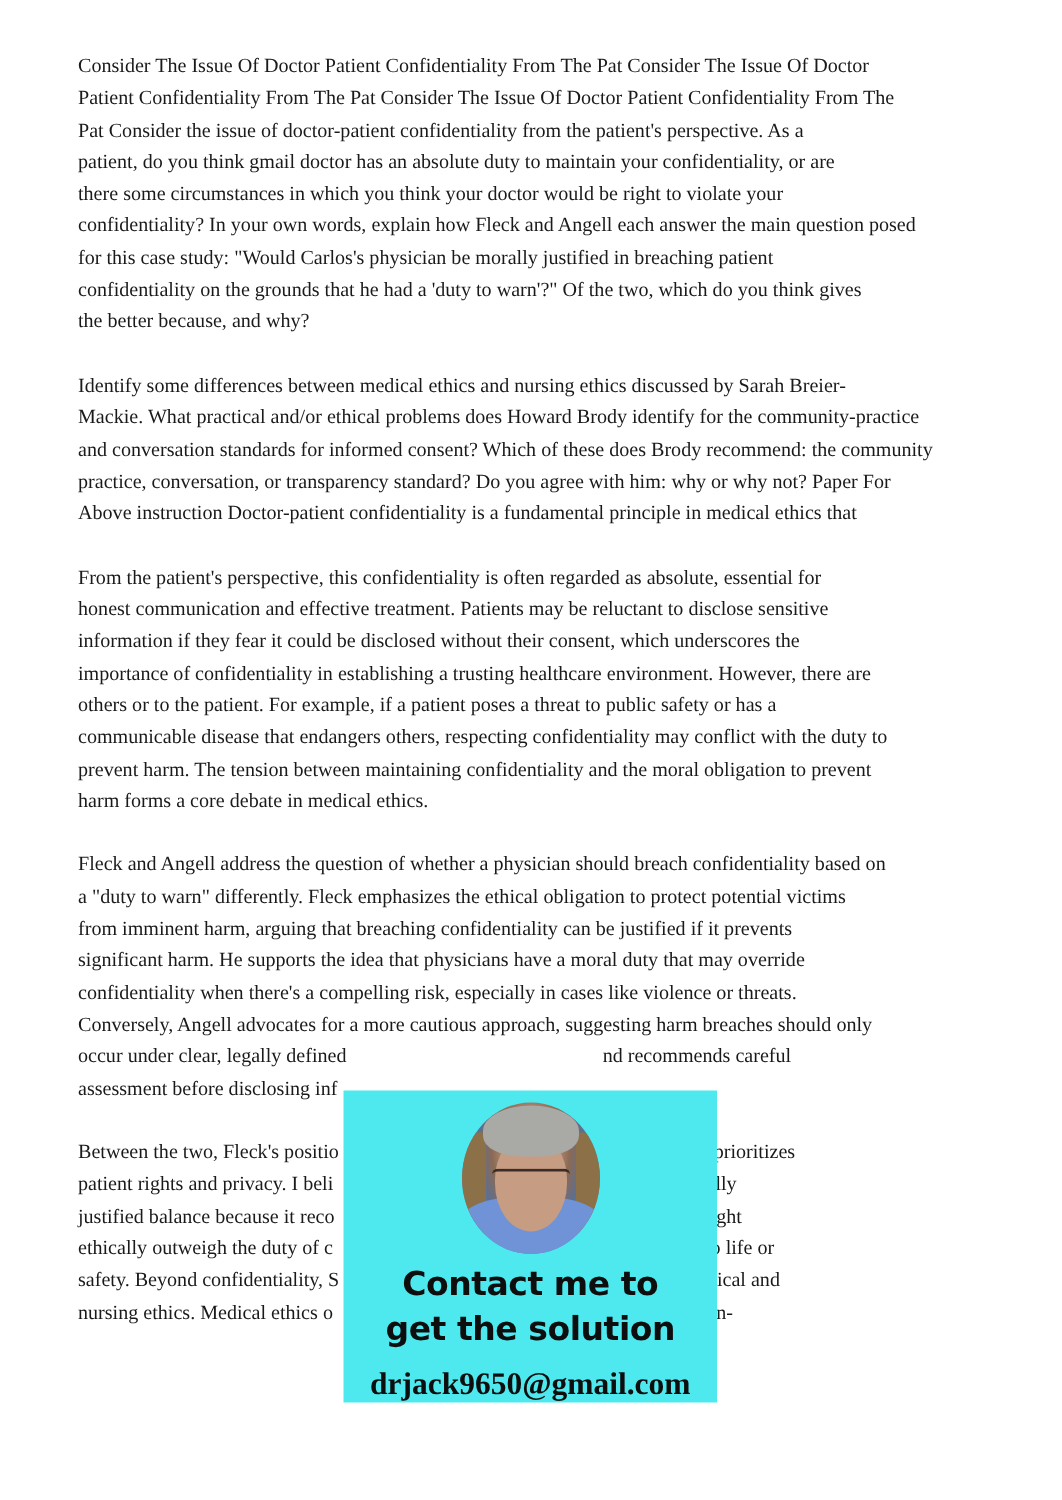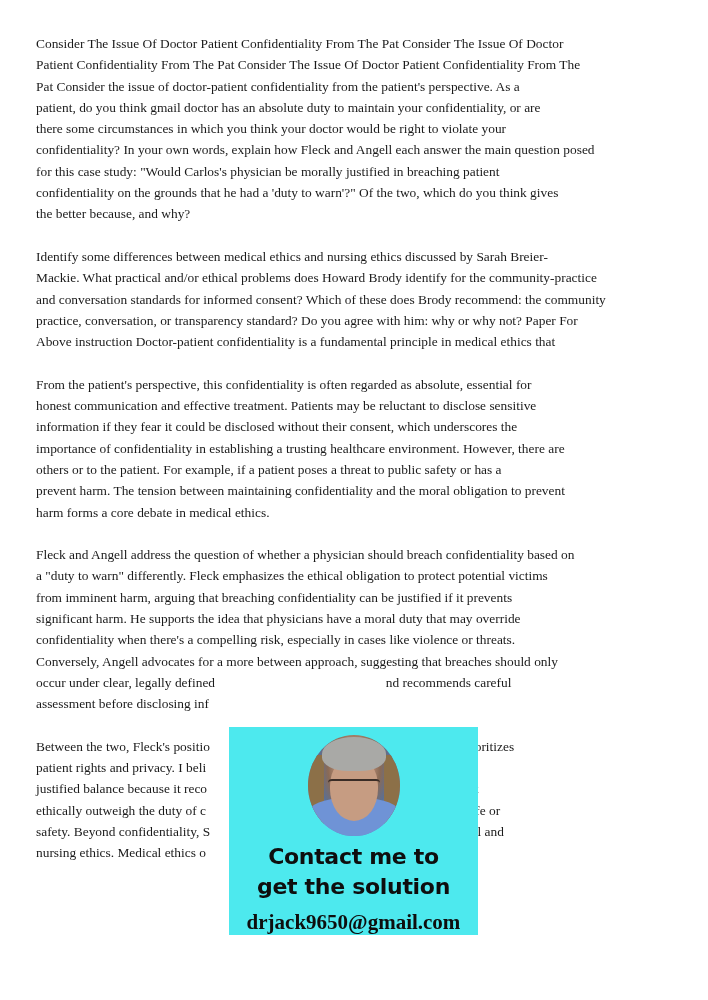--- a/index.html
+++ b/index.html
@@ -1,18 +1,18 @@
 <!DOCTYPE html>
 <html><head>
   <meta charset="utf-8">
   <style>
     html, body { margin: 0; padding: 0; background: #ffffff; }
     body { width: 708px; height: 1000px; position: relative; overflow: hidden; }
     .page {
-      position: absolute; left: 36px; top: 33px; width: 615px;
+      position: absolute; left: 52px; top: 33px; width: 615px;
       font-family: "Liberation Serif", "DejaVu Serif", serif;
       font-size: 13.4px; line-height: 21.3px; color: #1a1a1a;
     }
     .para { margin: 0 0 21.3px 0; }
     .line { display: block; white-space: nowrap; }
     .promo {
       position: absolute; left: 229px; top: 727px; width: 249px; height: 208px;
       background: #4de9ee;
       display: flex; flex-direction: column; align-items: center;
     }
@@ -76,30 +76,31 @@
     <span class="line">and conversation standards for informed consent? Which of these does Brody recommend: the community</span>
     <span class="line">practice, conversation, or transparency standard? Do you agree with him: why or why not? Paper For</span>
     <span class="line">Above instruction Doctor-patient confidentiality is a fundamental principle in medical ethics that</span>
   </p>
   <p class="para">
     <span class="line">From the patient's perspective, this confidentiality is often regarded as absolute, essential for</span>
     <span class="line">honest communication and effective treatment. Patients may be reluctant to disclose sensitive</span>
     <span class="line">information if they fear it could be disclosed without their consent, which underscores the</span>
     <span class="line">importance of confidentiality in establishing a trusting healthcare environment. However, there are</span>
     <span class="line">others or to the patient. For example, if a patient poses a threat to public safety or has a</span>
+    <span class="line">communicable disease that endangers others, respecting confidentiality may conflict with the duty to</span>
     <span class="line">prevent harm. The tension between maintaining confidentiality and the moral obligation to prevent</span>
     <span class="line">harm forms a core debate in medical ethics.</span>
   </p>
   <p class="para">
     <span class="line">Fleck and Angell address the question of whether a physician should breach confidentiality based on</span>
     <span class="line">a "duty to warn" differently. Fleck emphasizes the ethical obligation to protect potential victims</span>
     <span class="line">from imminent harm, arguing that breaching confidentiality can be justified if it prevents</span>
     <span class="line">significant harm. He supports the idea that physicians have a moral duty that may override</span>
     <span class="line">confidentiality when there's a compelling risk, especially in cases like violence or threats.</span>
-    <span class="line" style="white-space: pre;">Conversely, Angell advocates for a more between approach, suggesting that breaches should only</span>
+    <span class="line" style="white-space: pre;">Conversely, Angell advocates for a more cautious approach, suggesting harm breaches should only</span>
     <span class="line" style="white-space: pre;">occur under clear, legally defined                                                   nd recommends careful</span>
     <span class="line">assessment before disclosing inf</span>
   </p>
   <p class="para">
     <span class="line" style="white-space: pre;">Between the two, Fleck's positio                                                      vhile Angell prioritizes</span>
     <span class="line" style="white-space: pre;">patient rights and privacy. I beli                                                     ical and ethically</span>
     <span class="line" style="white-space: pre;">justified balance because it reco                                                      ial victims might</span>
     <span class="line" style="white-space: pre;">ethically outweigh the duty of c                                                       dible threat to life or</span>
     <span class="line" style="white-space: pre;">safety. Beyond confidentiality, S                                                      between medical and</span>
     <span class="line" style="white-space: pre;">nursing ethics. Medical ethics o                                                       neficence, non-</span>

